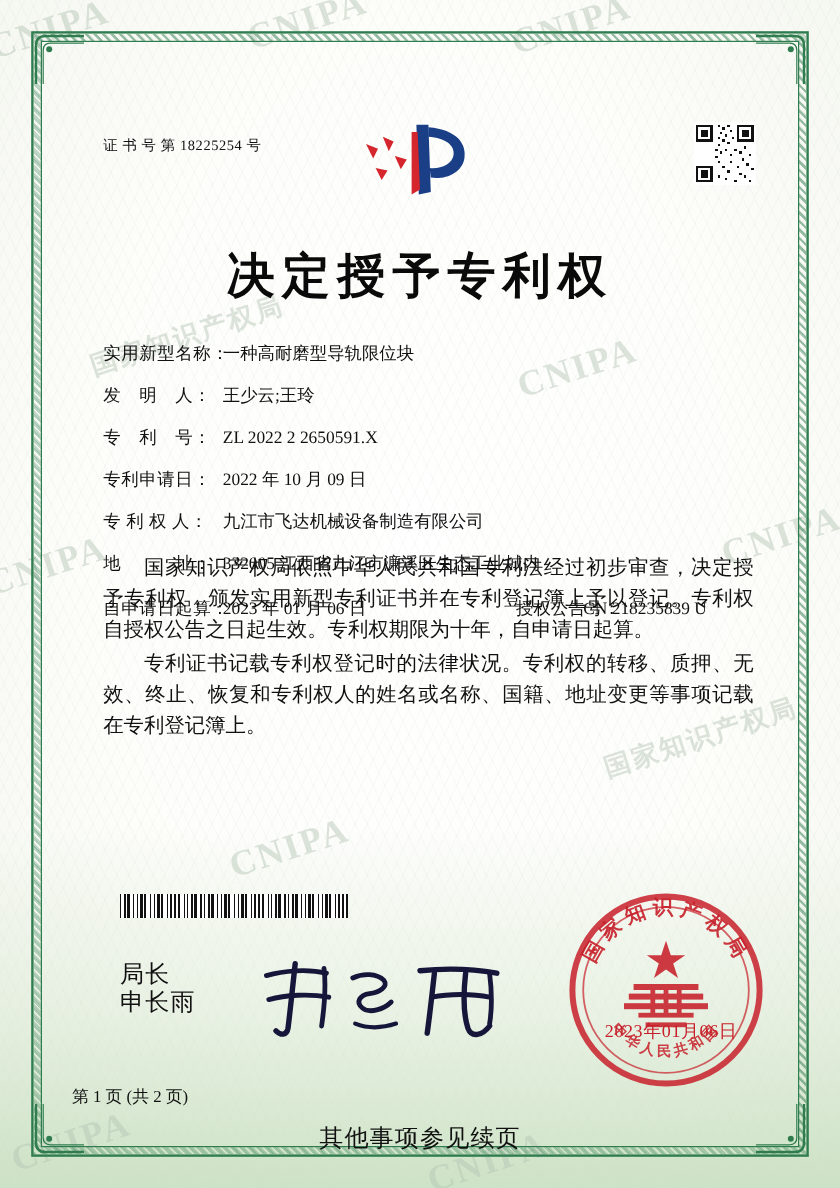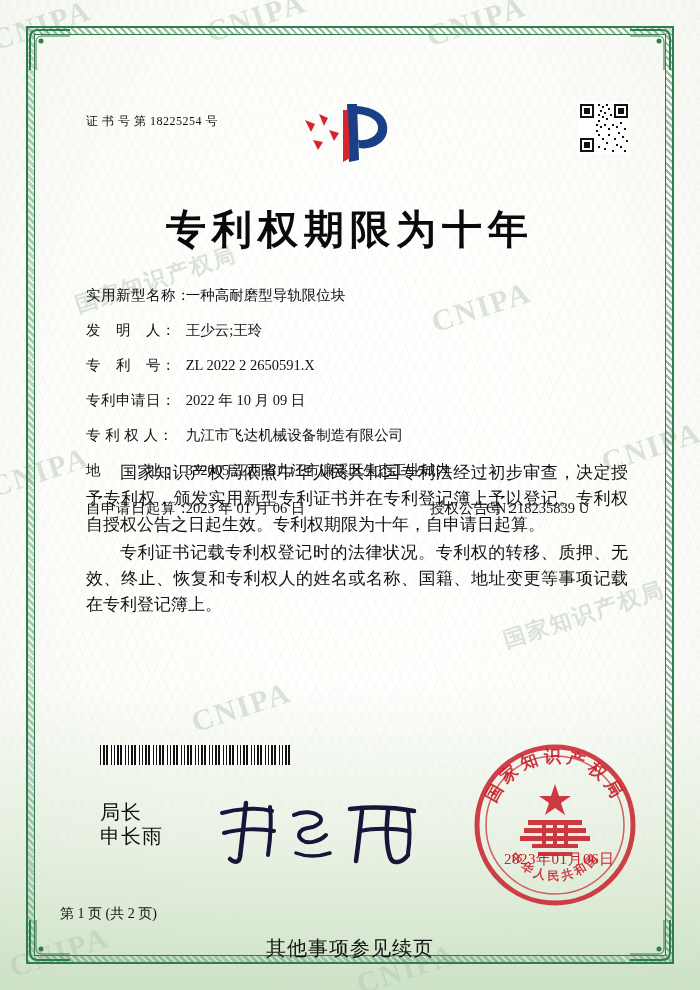--- a/index.html
+++ b/index.html
@@ -361,21 +361,21 @@
         <path d="M62 4 L72 4 L74 60 L64 62 Z" fill="#1a3f86"></path>
         <path d="M72 6 C96 8 104 20 102 32 C100 44 86 50 74 48 L73 40 C82 41 92 37 93 29 C94 21 86 15 72 14 Z" fill="#1a3f86"></path>
         <path d="M58 10 L63 10 L65 58 L58 62 Z" fill="#d4262c"></path>
         <path d="M20 20 L30 24 L26 32 Z" fill="#d4262c"></path>
         <path d="M34 14 L43 18 L39 26 Z" fill="#d4262c"></path>
         <path d="M44 30 L54 33 L49 41 Z" fill="#d4262c"></path>
         <path d="M28 40 L38 42 L33 50 Z" fill="#d4262c"></path>
       </svg>
     </div>
 
-    <div class="main-title">专利权期限为十年</div>
+    <div class="main-title">决定授予专利权</div>
 
     <div class="fields">
       <div class="field-row">
         <span class="field-label">实用新型名称：</span>
         <span class="field-value">一种高耐磨型导轨限位块</span>
       </div>
       <div class="field-row">
         <span class="field-label">发　明　人：</span>
         <span class="field-value">王少云;王玲</span>
       </div>

